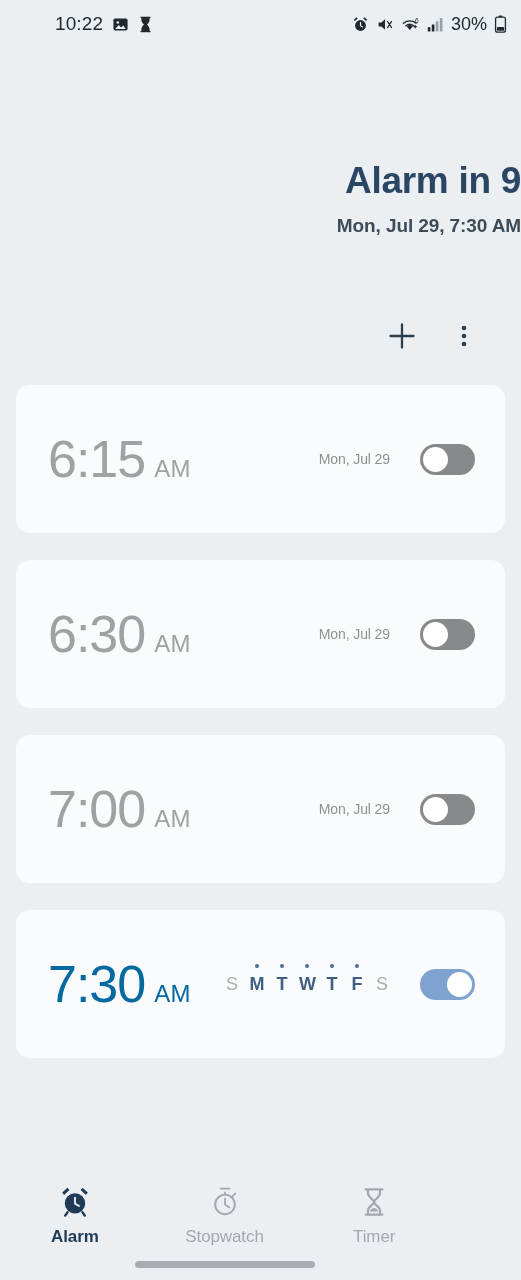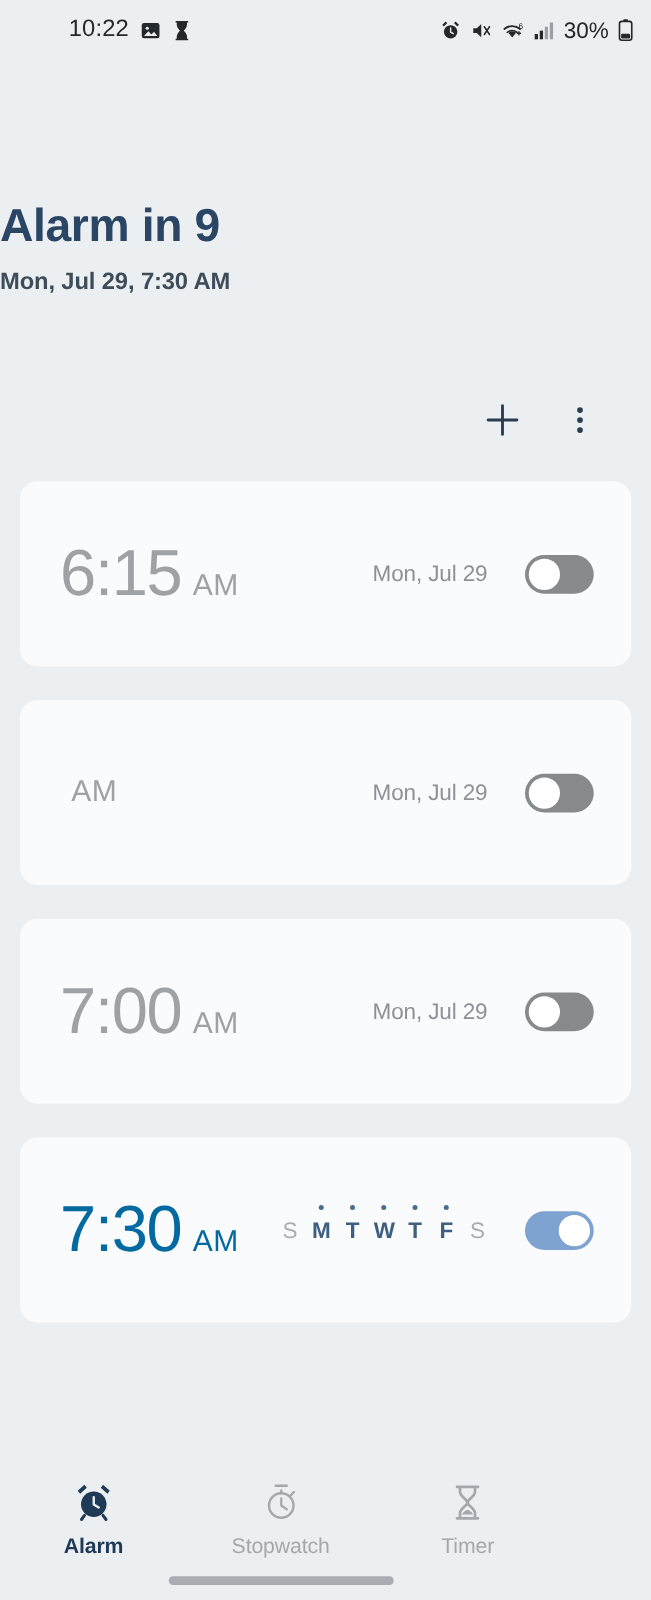--- a/index.html
+++ b/index.html
@@ -18,21 +18,21 @@
     color:#2b2f33;
     margin-left:39px;
   }
   .sb-left{ display:flex; align-items:center; gap:9px; }
   .sb-right{ display:flex; align-items:center; gap:7px; }
   .sb-clock{ font-size:19px; letter-spacing:.1px; color:#23282d; }
   .sb-batt{ font-size:18px; color:#23282d; letter-spacing:0; }
   .sb-ico{ display:flex; align-items:center; }
 
   
-  .header{ padding-top:108px; text-align:left; }
+  .header{ padding-top:108px; text-align:right; }
   .hdr-title{
     color:#2a4664; font-size:37px; line-height:50px;
     font-weight:700; letter-spacing:-.3px;
   }
   .hdr-sub{
     margin-top:9px; color:#3e4c5a; font-size:19px;
     font-weight:700; letter-spacing:-.1px;
   }
 
   
@@ -54,21 +54,21 @@
   }
   .card-time{ display:flex; align-items:baseline; flex:0 0 auto; }
   .t-main{ font-size:52px; letter-spacing:-1px; line-height:1; }
   .t-mer{ font-size:24px; margin-left:9px; letter-spacing:.3px; }
   .card.off .t-main, .card.off .t-mer{ color:#9fa2a5; font-weight:400; }
   .card.on  .t-main, .card.on  .t-mer{ color:#0369a1; font-weight:400; }
 
   .card-right{
     margin-left:auto; display:flex; align-items:center; gap:30px;
   }
-  .card-date{ font-size:18px; color:#8d9196; letter-spacing:-.1px;text-align:right; }
+  .card-date{ font-size:14px; color:#8d9196; letter-spacing:-.1px;text-align:right; }
 
   
   .days{ display:flex; gap:9px; }
   .day{ position:relative; width:16px; text-align:center;
         font-size:18px; font-weight:700; line-height:1; }
   .day.act{ color:#3f5f82; }
   .day.inact{ color:#a9adb2; font-weight:400; }
   .day .dot{
     position:absolute; top:-11px; left:50%; transform:translateX(-50%);
     width:4px; height:4px; border-radius:50%; background:#4a6c91;
@@ -195,20 +195,21 @@
       <div class="card-right">
         <span class="card-date">Mon, Jul 29</span>
         <div class="toggle off">
           <span class="knob"></span>
         </div>
       </div>
     </div>
 
     <div class="card off">
       <div class="card-time">
+        <span class="t-main">6:30</span>
         <span class="t-mer">AM</span>
       </div>
       <div class="card-right">
         <span class="card-date">Mon, Jul 29</span>
         <div class="toggle off">
           <span class="knob"></span>
         </div>
       </div>
     </div>
 

